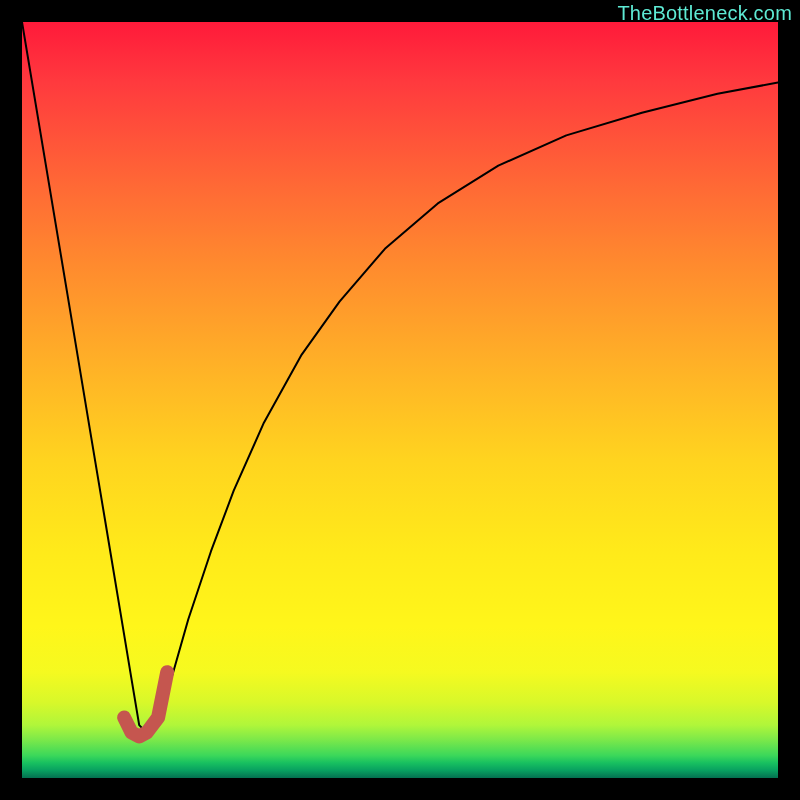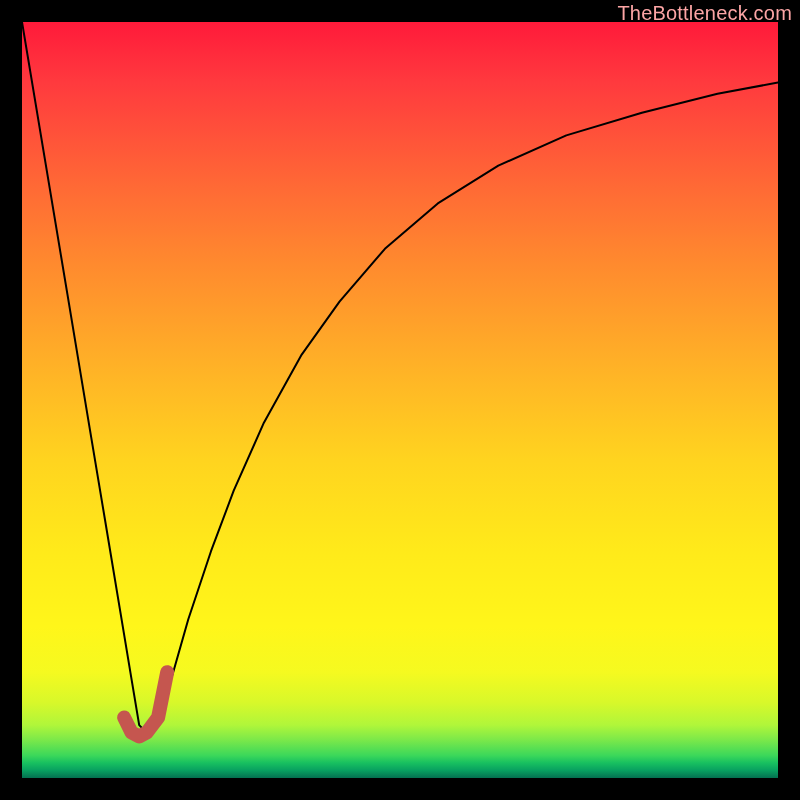--- a/index.html
+++ b/index.html
@@ -49,21 +49,21 @@
     position: absolute;
     left: 0;
     top: 0;
   }
   .watermark {
     position: absolute;
     top: 2px;
     right: 8px;
     font-family: Arial, Helvetica, sans-serif;
     font-size: 20px;
-    color: #fca5a5;
+    color: #5eead4;
     letter-spacing: 0.2px;
     user-select: none;
   }
 </style>
 </head>
 <body>
 
 <div class="frame">
 
   <div class="plot">

